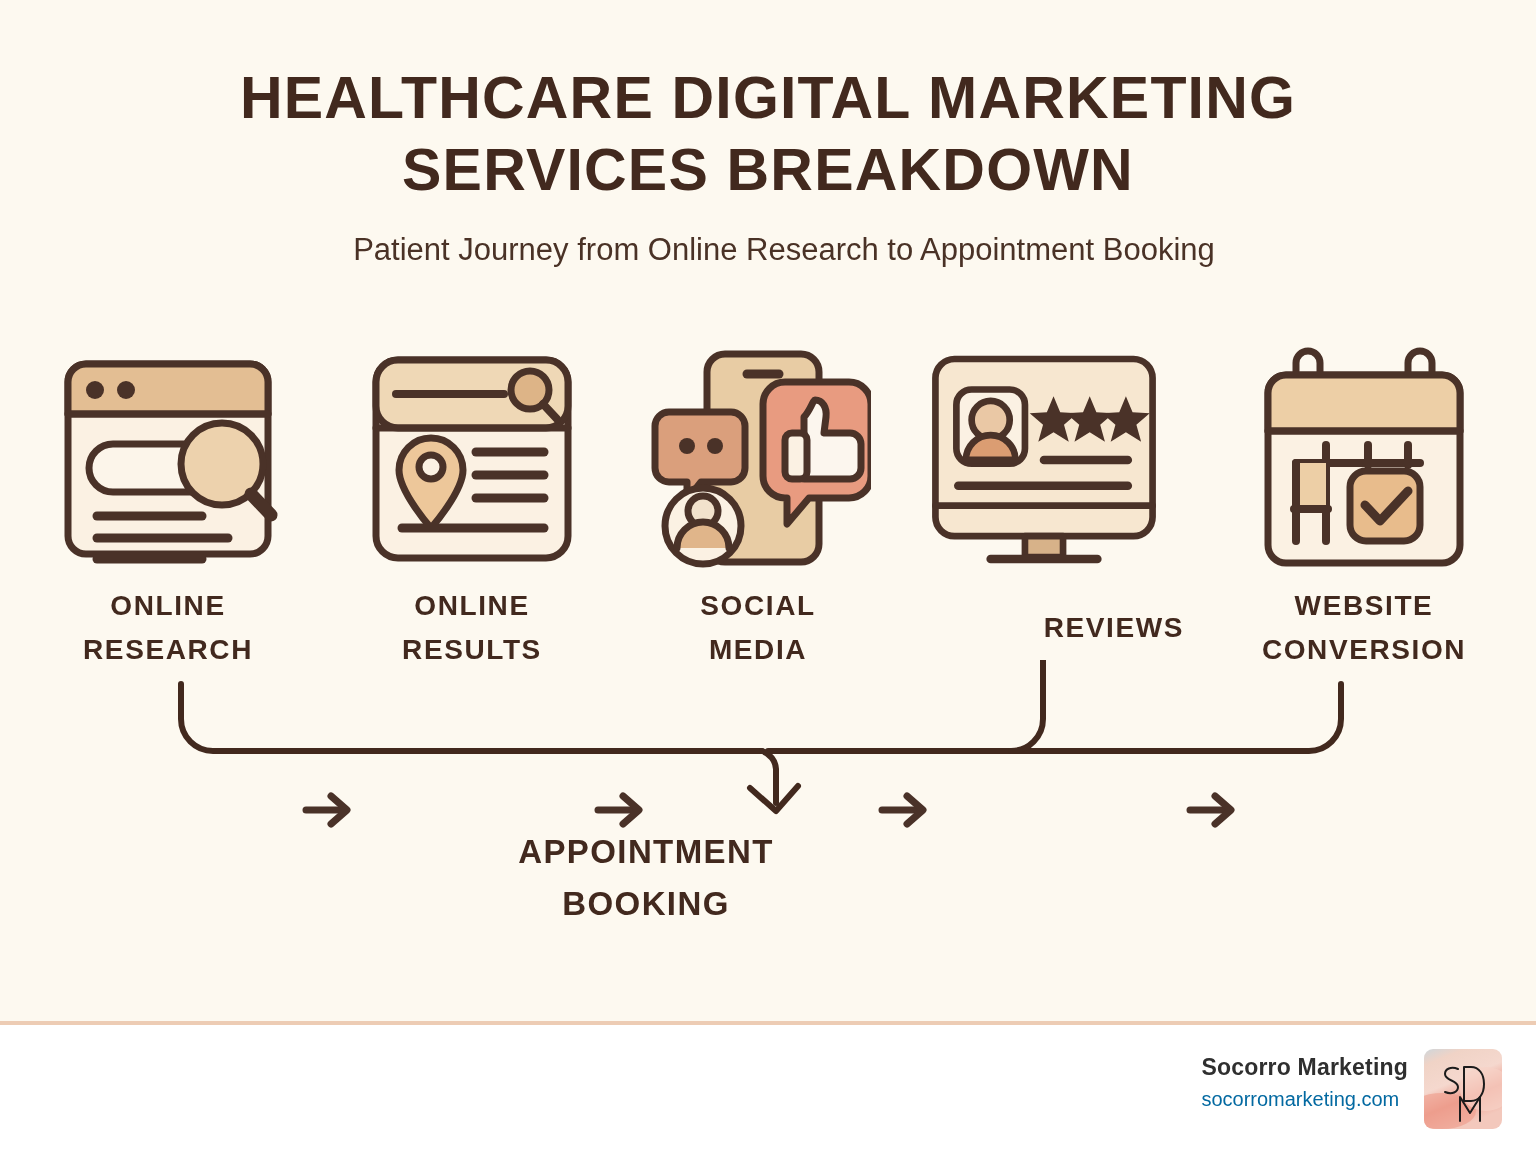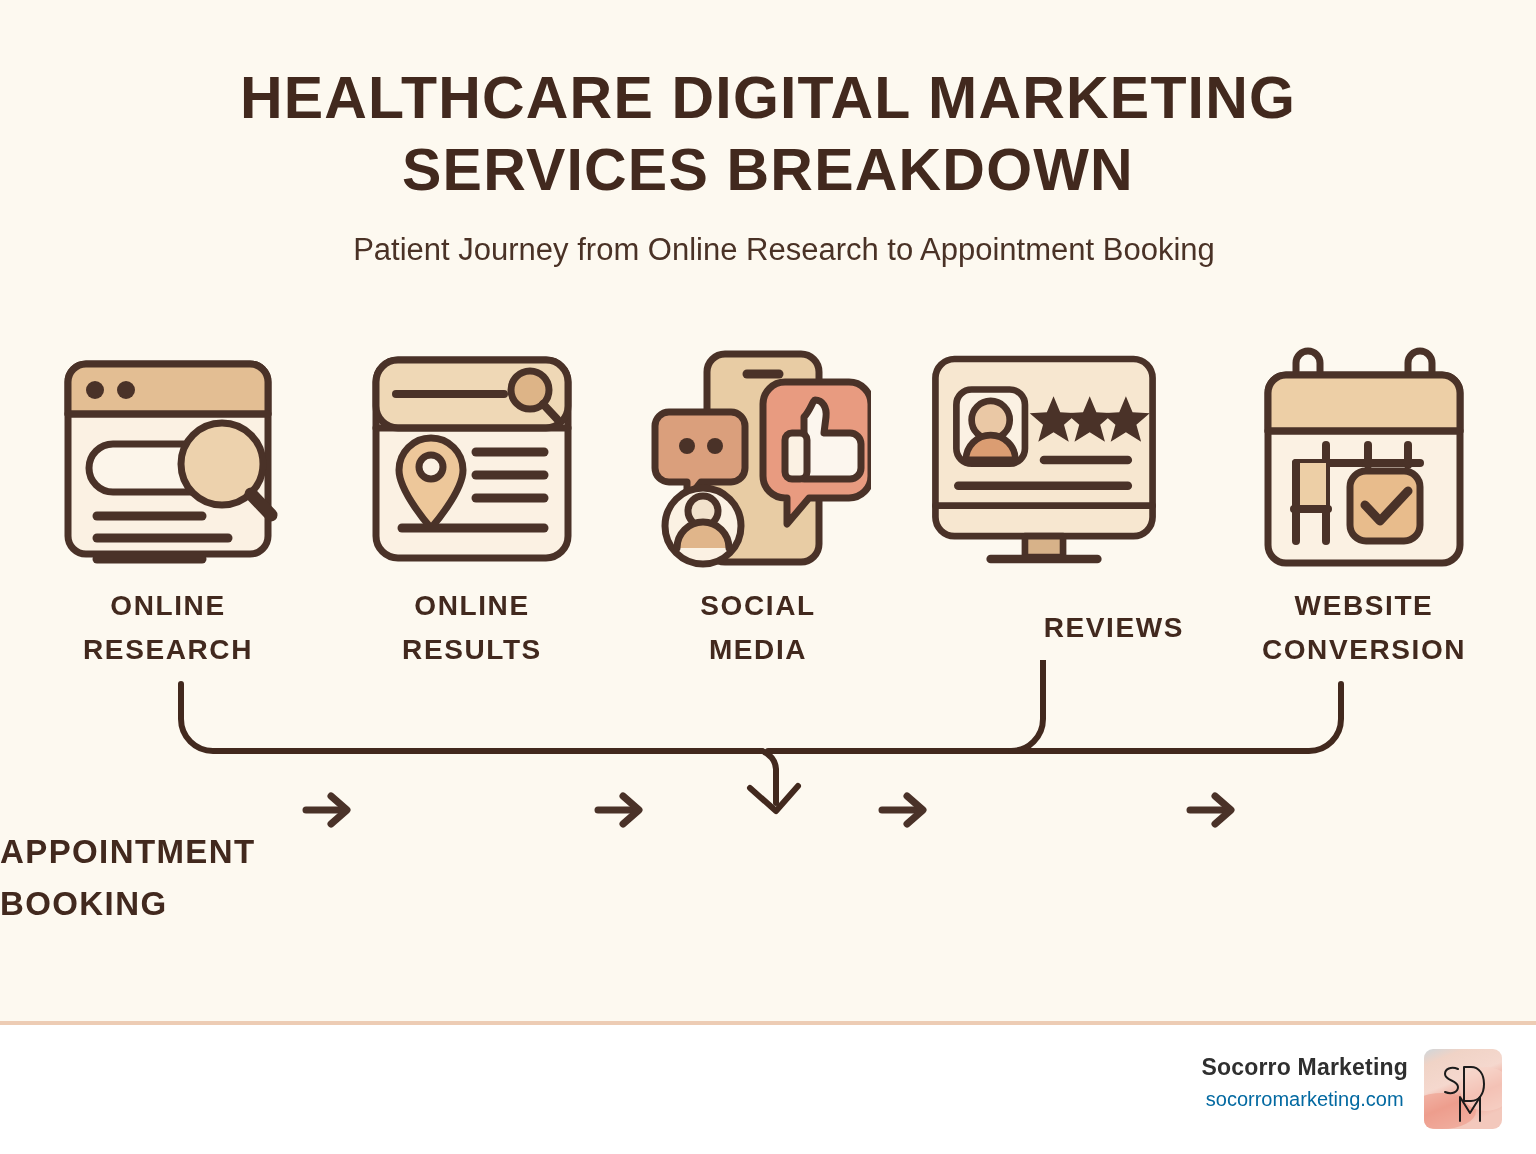--- a/index.html
+++ b/index.html
@@ -122,34 +122,34 @@
     top: 660px;
     width: 1536px;
     height: 160px;
   }
 
   .bottomlabel {
     position: absolute;
     left: 0;
     top: 826px;
     width: 1292px;
-    text-align: left;
+    text-align: center;
     font-size: 33px;
     line-height: 52px;
     font-weight: bold;
     letter-spacing: 1.4px;
     color: #42291E;
   }
 
   
   .brandblock {
     position: absolute;
     right: 128px;
     top: 1052px;
-    text-align: center;
+    text-align: left;
     margin-left: 44px;
   }
   .brandname {
     font-size: 23px;
     font-weight: bold;
     color: #2F2F2F;
     line-height: 30px;
     letter-spacing: 0.2px;
   }
   .brandurl {

